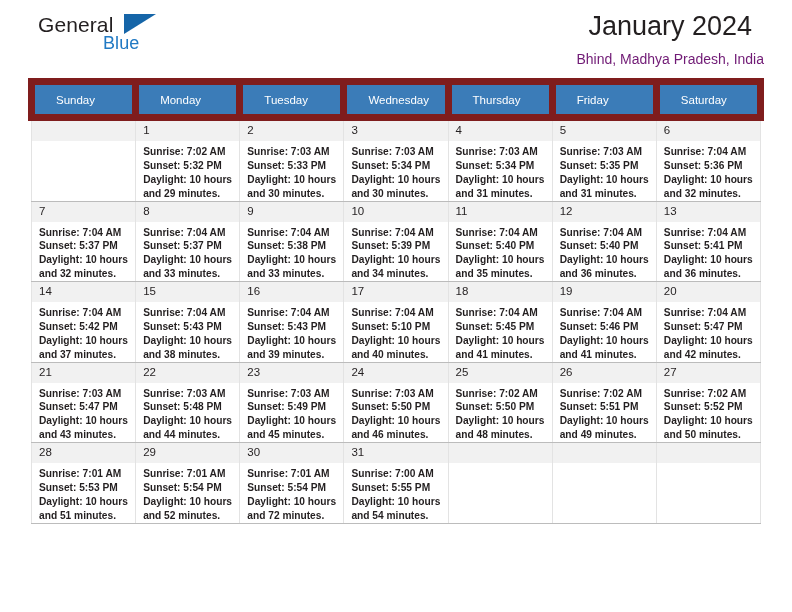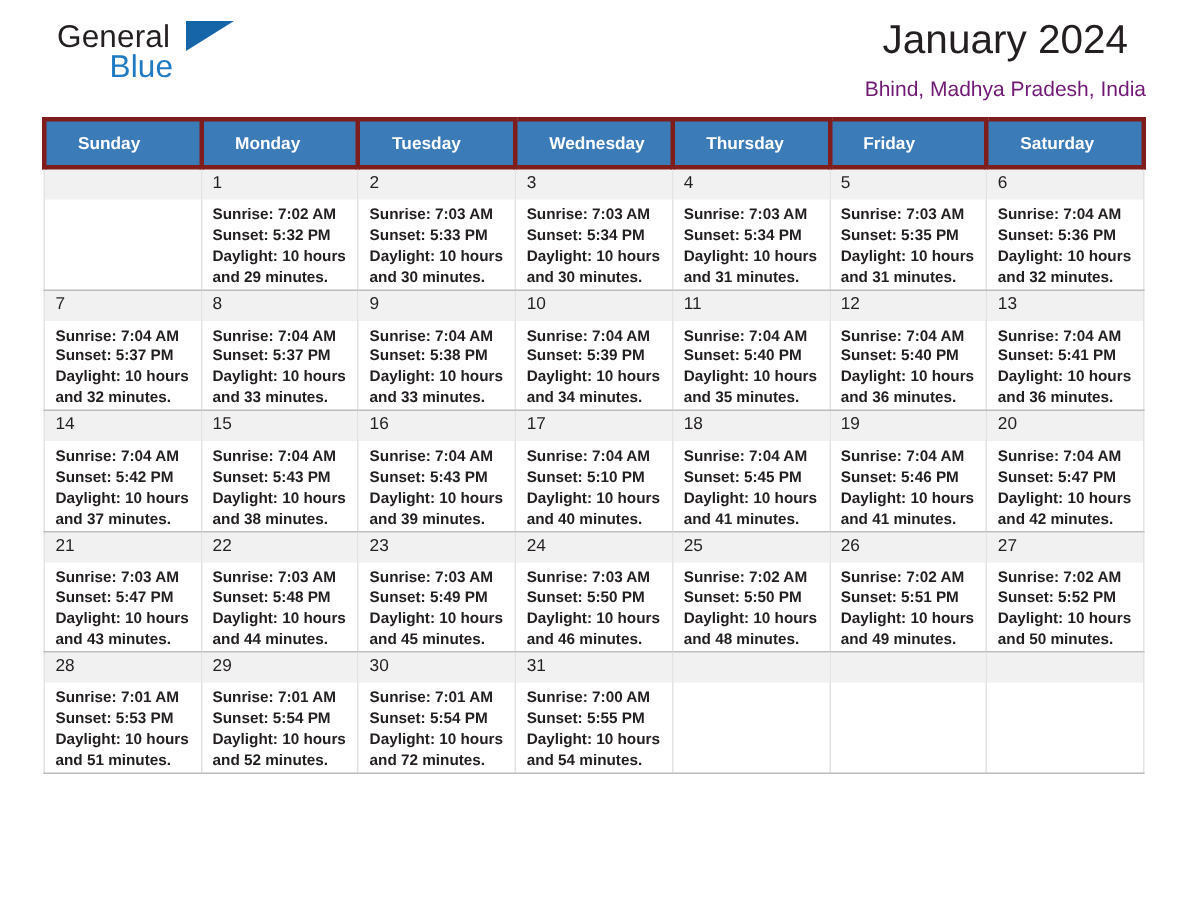--- a/index.html
+++ b/index.html
@@ -40,23 +40,23 @@
     position: absolute;
     left: 10px;
     top: 2px;
     font-size: 21px;
     letter-spacing: 0.1px;
     color: #231f20;
     line-height: 1;
   }
   .brand-blue {
     position: absolute;
-    left: 45px;
+    left: 75px;
     top: 22px;
-    font-size: 21px;
+    font-size: 18px;
     letter-spacing: 0.1px;
     color: #2079c3;
     line-height: 1;
   }
   .brand-triangle {
     position: absolute;
     left: 96px;
     top: 2px;
     width: 0;
     height: 0;
@@ -86,25 +86,25 @@
   table.calendar {
     width: 736px;
     border-collapse: collapse;
     table-layout: fixed;
     margin-top: 2px;
   }
   table.calendar th {
     background: #3b7cb8;
     color: #ffffff;
     font-size: 11.5px;
-    font-weight: bold;
+    font-weight: normal;
     text-align: left;
     padding: 5px 0 5px 21px;
     height: 19px;
-    border: 3px solid #7f1d1d;
+    border: 7px solid #7f1d1d;
   }
   table.calendar td {
     vertical-align: top;
     border-left: 1px solid #e3e3e3;
     border-right: 1px solid #e3e3e3;
     border-bottom: 1px solid #bcbcbc;
     border-top: none;
     height: 74px;
     padding: 0;
     background: #ffffff;

